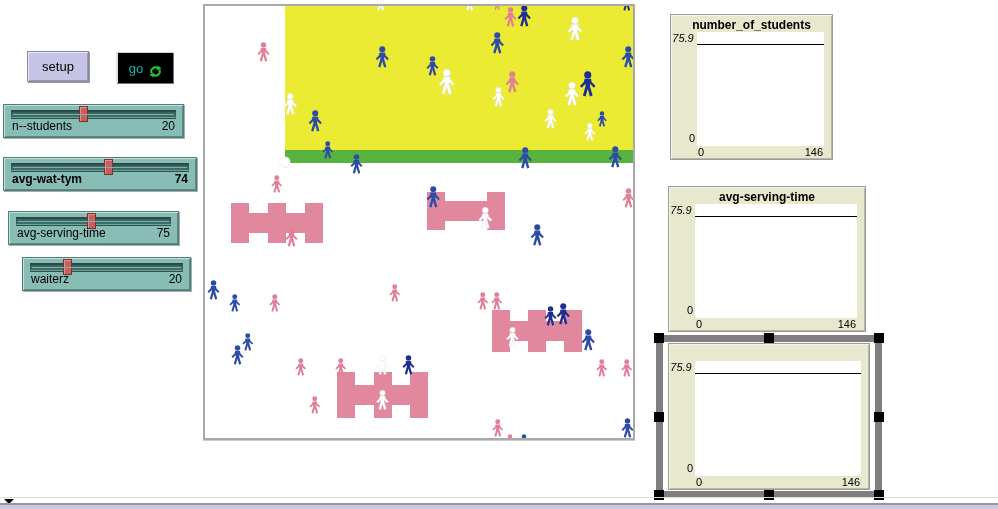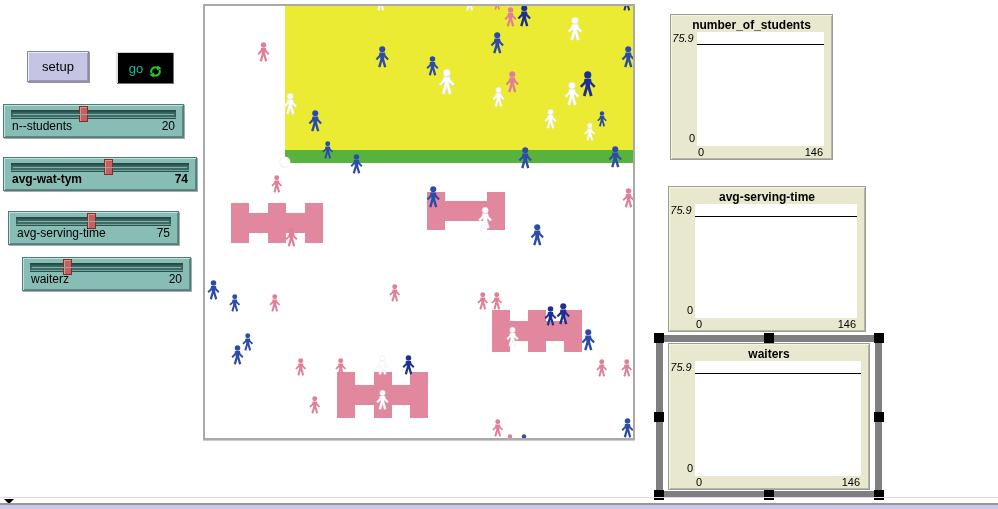--- a/index.html
+++ b/index.html
@@ -369,21 +369,20 @@
   <div class="sel-h h-tl"></div>
   <div class="sel-h h-tc"></div>
   <div class="sel-h h-tr"></div>
   <div class="sel-h h-ml"></div>
   <div class="sel-h h-mr"></div>
   <div class="sel-h h-bl"></div>
   <div class="sel-h h-bc"></div>
   <div class="sel-h h-br"></div>
 </div>
 <div class="plot p3">
-  <div class="plot-title">waiters</div>
   <div class="ylab-max">75.9</div>
   <div class="ylab-min">0</div>
   <div class="plot-area">
     <div class="pen-line"></div>
   </div>
   <div class="xlab-min">0</div>
   <div class="xlab-max">146</div>
 </div>
 
 <div class="bottom-hairline"></div>

